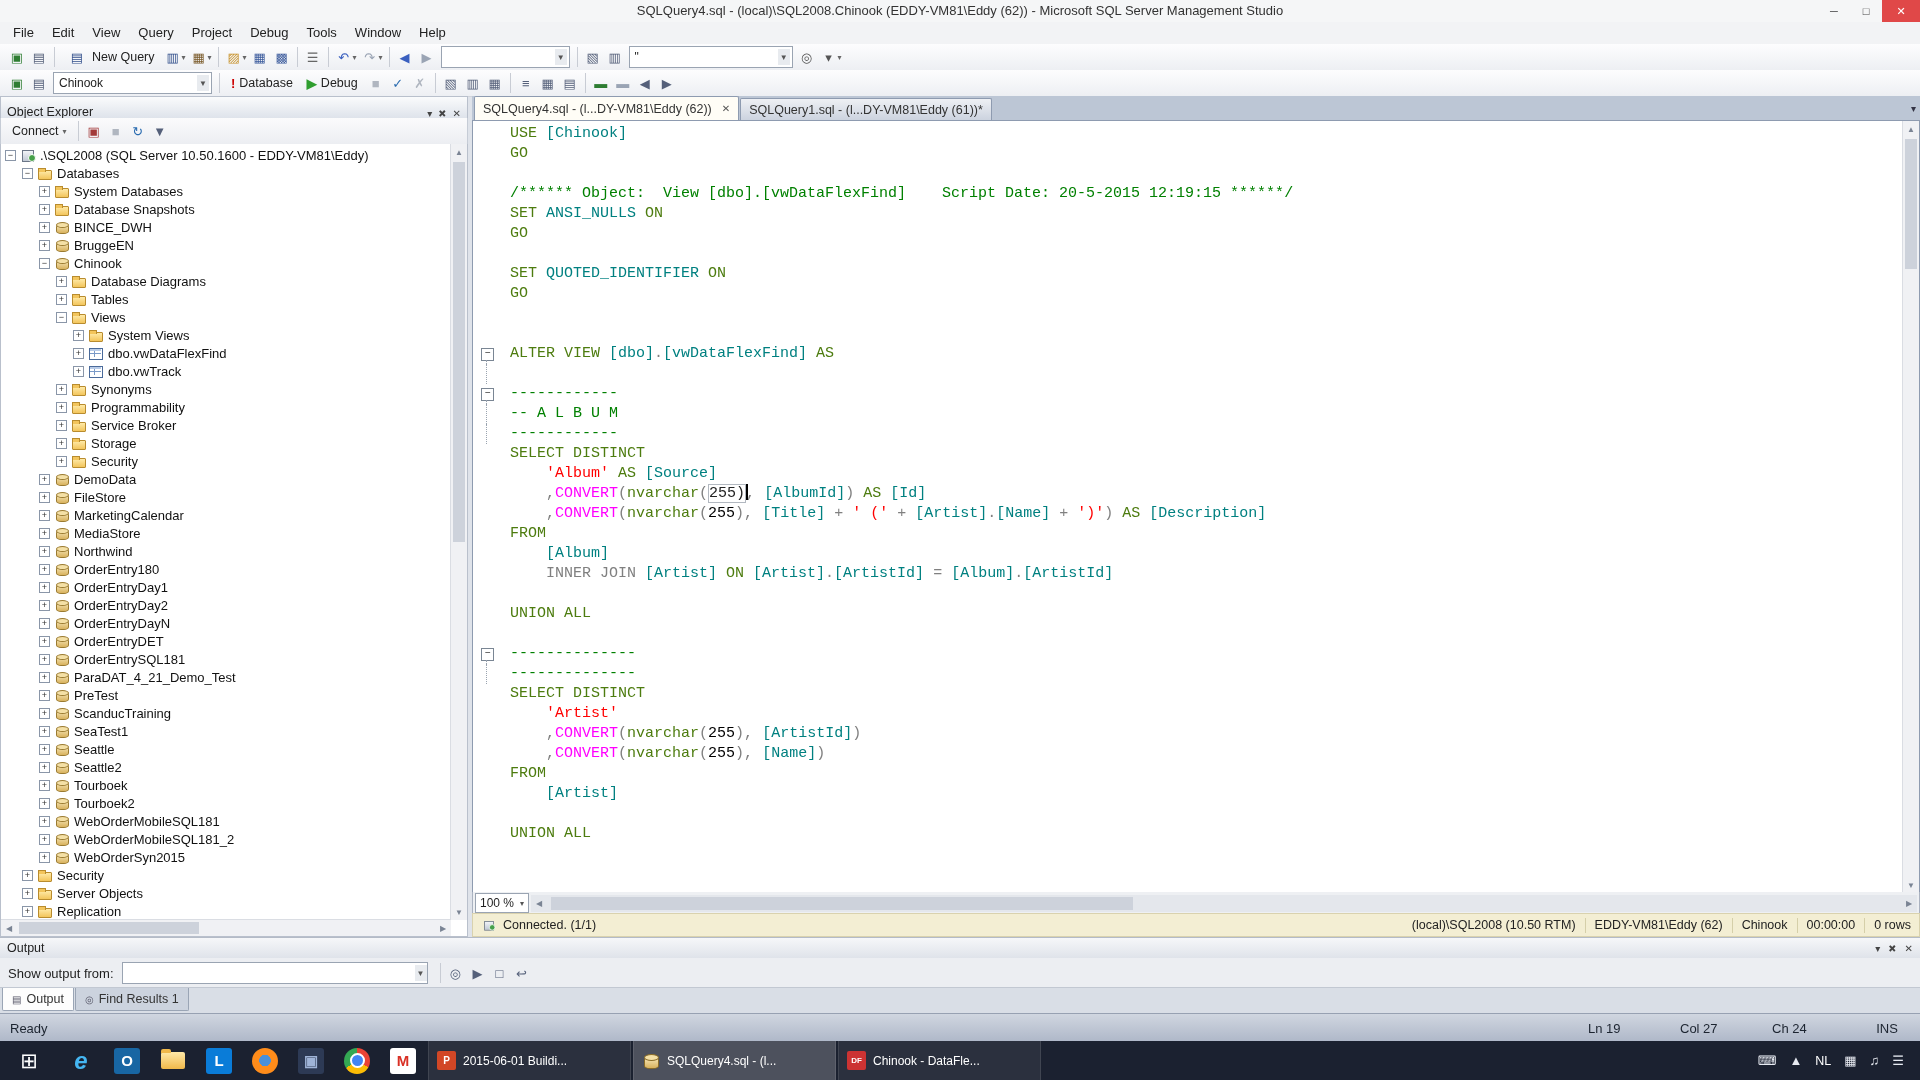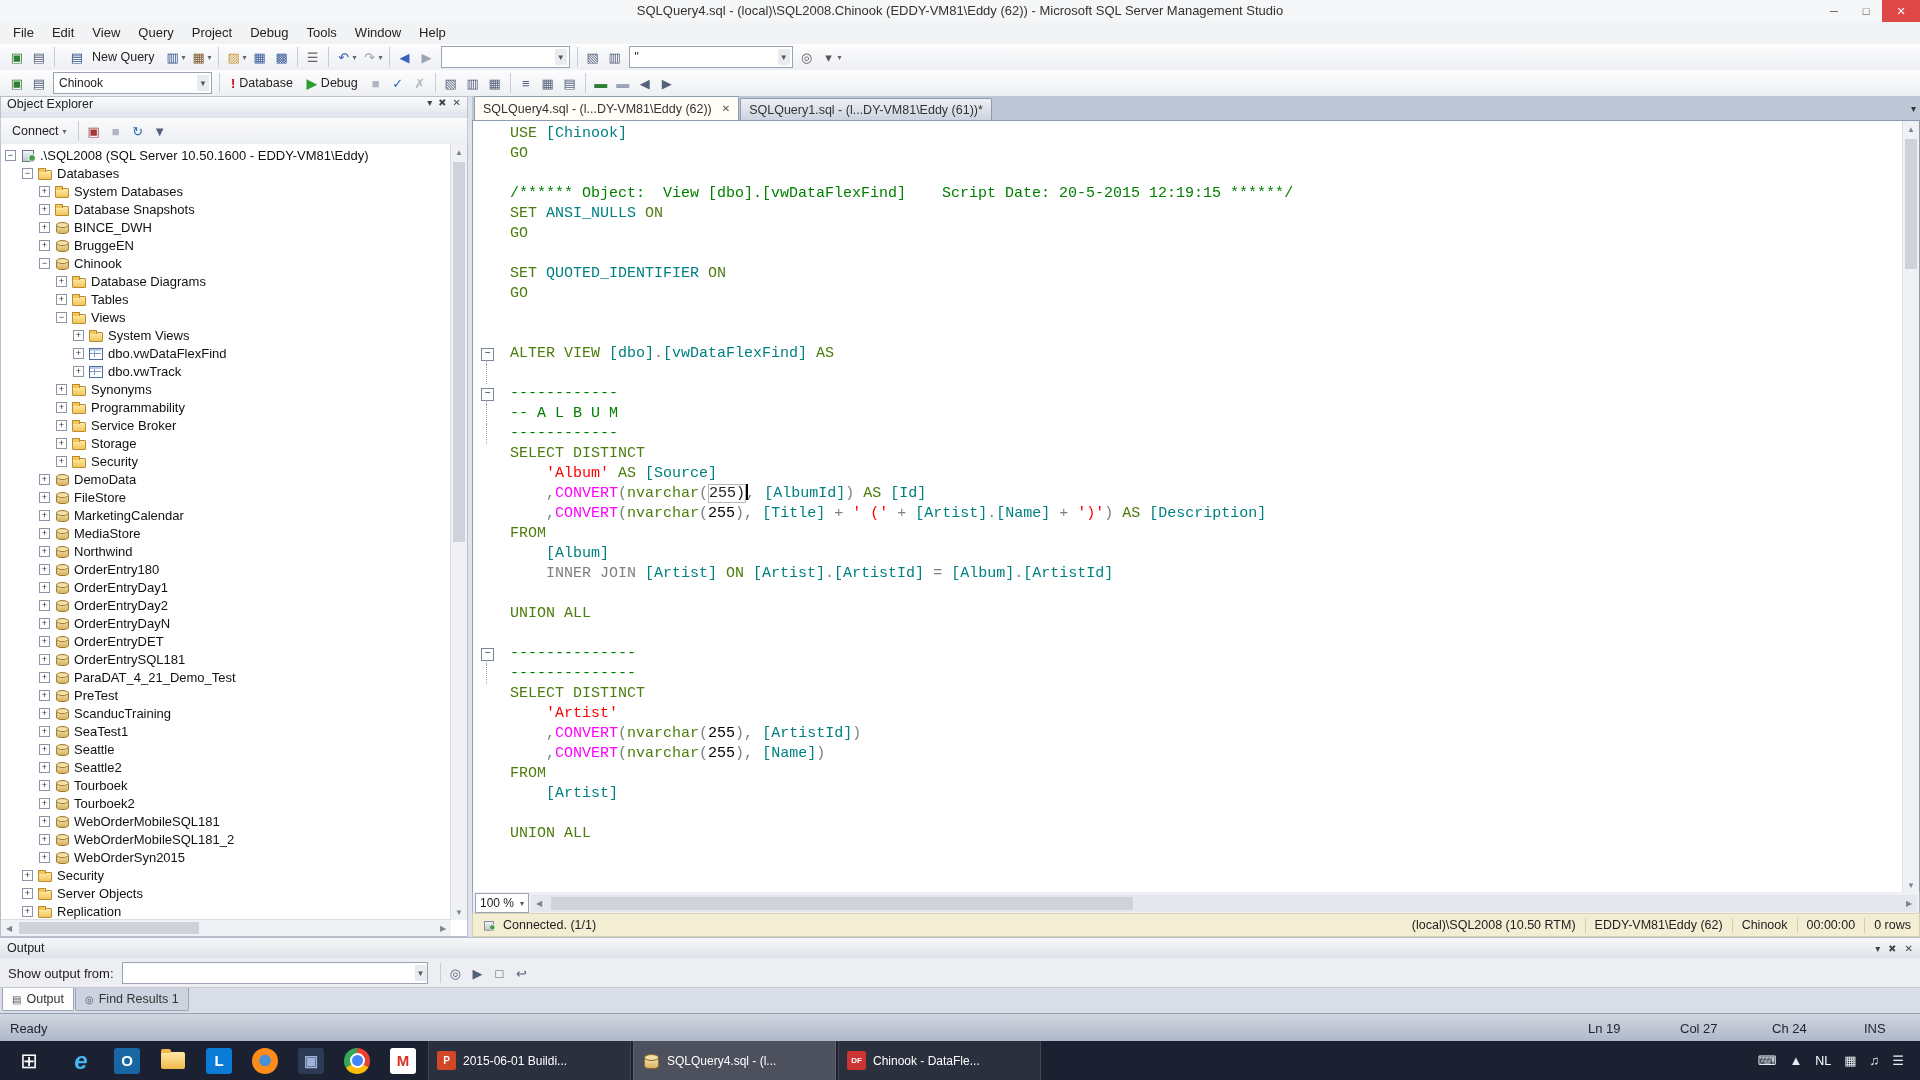--- a/index.html
+++ b/index.html
@@ -22,21 +22,21 @@
   .icon-dd{font-size:8px;color:#666;margin-left:-2px;margin-right:2px;}
   .tb-sep{width:1px;height:20px;background:#c8ccd4;margin:0 4px;flex:0 0 1px;}
   .tb-btn{display:inline-flex;align-items:center;gap:4px;height:22px;padding:0 7px;font-size:12.5px;color:#222;border-radius:2px;}
   .btn-glyph{font-weight:bold;font-size:13px;}
   .btn-dd{font-size:8px;color:#666;}
   .tb-combo{height:20px;background:#fff;border:1px solid #9aa4b2;display:inline-flex;align-items:center;font-size:12px;padding:0 2px 0 5px;margin:0 3px;position:relative;}
   .combo-val{flex:1;overflow:hidden;white-space:nowrap;color:#222;}
   .combo-arrow{font-size:8px;color:#555;padding:0 2px;background:#e8ebef;height:16px;display:flex;align-items:center;margin-left:3px;}
   
   #oe{position:absolute;left:0;top:96px;width:468px;bottom:143px;background:#eef0f3;}
-  #oe-title{position:absolute;left:0;top:0;right:0;height:22px;background:linear-gradient(#fafbfc,#dde2ea);border:1px solid #b9c0cc;display:flex;align-items:flex-start;padding:0 6px;font-size:12.5px;color:#222;}
+  #oe-title{position:absolute;left:0;top:0;right:0;height:22px;background:linear-gradient(#fafbfc,#dde2ea);border:1px solid #b9c0cc;display:flex;align-items:flex-end;padding:0 6px;font-size:12.5px;color:#222;}
   #oe-title-icons{margin-left:auto;display:flex;gap:6px;}
   #oe-title-icons .ticon{font-size:10px;color:#444;}
   .pin-rot{display:inline-block;transform:rotate(45deg);}
   #oe-toolbar{position:absolute;left:0;top:22px;right:0;height:26px;background:linear-gradient(#fbfbfc,#eceef2);border:1px solid #c6ccd6;border-top:none;display:flex;align-items:center;padding-left:4px;}
   #oe-tree{position:absolute;left:0;top:48px;right:0;bottom:0;background:#fff;border:1px solid #b9c0cc;border-top:none;overflow:hidden;}
   #tree-rows{position:absolute;left:0;top:2px;right:16px;bottom:16px;overflow:hidden;}
   .tree-row{height:18px;display:flex;align-items:center;white-space:nowrap;font-size:13px;color:#111;}
   .toggle{width:9px;height:9px;border:1px solid #8a96a8;background:#fff;font:9px/8px "Liberation Sans",sans-serif;text-align:center;color:#333;margin-right:4px;flex:0 0 9px;}
   .ti{width:16px;height:16px;position:relative;margin-right:4px;flex:0 0 16px;}
   .ti-folder::before{content:"";position:absolute;left:1px;top:5px;width:12px;height:8px;background:linear-gradient(#ffeaa8,#f3c55c);border:1px solid #b98c2e;border-radius:1px;}
@@ -90,21 +90,21 @@
   #output-combo{width:300px;height:20px;background:#fff;border:1px solid #9aa4b2;display:flex;align-items:center;margin:0 8px;font-size:12px;padding-left:4px;}
   #output-combo .combo-arrow{margin-left:auto;}
   #bottom-tabs{position:absolute;left:0;bottom:0;right:0;height:26px;background:#d9dee6;border-top:1px solid #c2c8d2;display:flex;align-items:flex-start;padding-left:2px;}
   .bottom-tab{height:22px;display:flex;align-items:center;gap:5px;padding:0 9px;font-size:12.5px;color:#333;border:1px solid #9aa5b5;border-top:none;background:#ccd3de;margin-right:1px;border-radius:0 0 2px 2px;}
   .bottom-tab.active{background:#fdfdfd;}
   .bt-icon{font-size:10px;color:#567;}
   
   #statusbar{position:absolute;left:0;top:1013px;right:0;height:28px;background:linear-gradient(#d0d6e0,#aeb7c8);border-top:1px solid #97a1b2;display:flex;align-items:center;font-size:13px;color:#1c2430;padding:0 10px;}
   #sb-right{margin-left:auto;display:flex;}
   #sb-right span{display:inline-block;}
-  .sb-ln{width:92px;} .sb-col{width:92px;} .sb-ch{width:92px;} .sb-ins{width:46px;}
+  .sb-ln{width:92px;} .sb-col{width:92px;} .sb-ch{width:92px;} .sb-ins{width:46px;text-align:center;}
   
   #taskbar{position:absolute;left:0;top:1041px;right:0;height:39px;background:#1b2130;display:flex;align-items:center;}
   #start-btn{width:58px;height:39px;display:flex;align-items:center;justify-content:center;font-size:21px;color:#fff;}
   .qk{width:46px;height:39px;display:flex;align-items:center;justify-content:center;}
   .qk-inner{width:26px;height:26px;border-radius:3px;display:flex;align-items:center;justify-content:center;font-weight:bold;font-size:15px;}
   .qk-folder{width:24px;height:17px;background:linear-gradient(#ffe9a8,#f0b84a);border-radius:2px;position:relative;}
   .qk-folder::before{content:"";position:absolute;left:0;top:-3px;width:10px;height:4px;background:#f0b84a;border-radius:2px 2px 0 0;}
   .win-btn{height:39px;max-width:185px;min-width:185px;display:flex;align-items:center;gap:7px;padding:0 8px;margin-left:2px;
            background:rgba(255,255,255,.07);border-left:1px solid rgba(255,255,255,.10);border-right:1px solid rgba(255,255,255,.10);}
   .win-btn.active{background:rgba(255,255,255,.22);}

